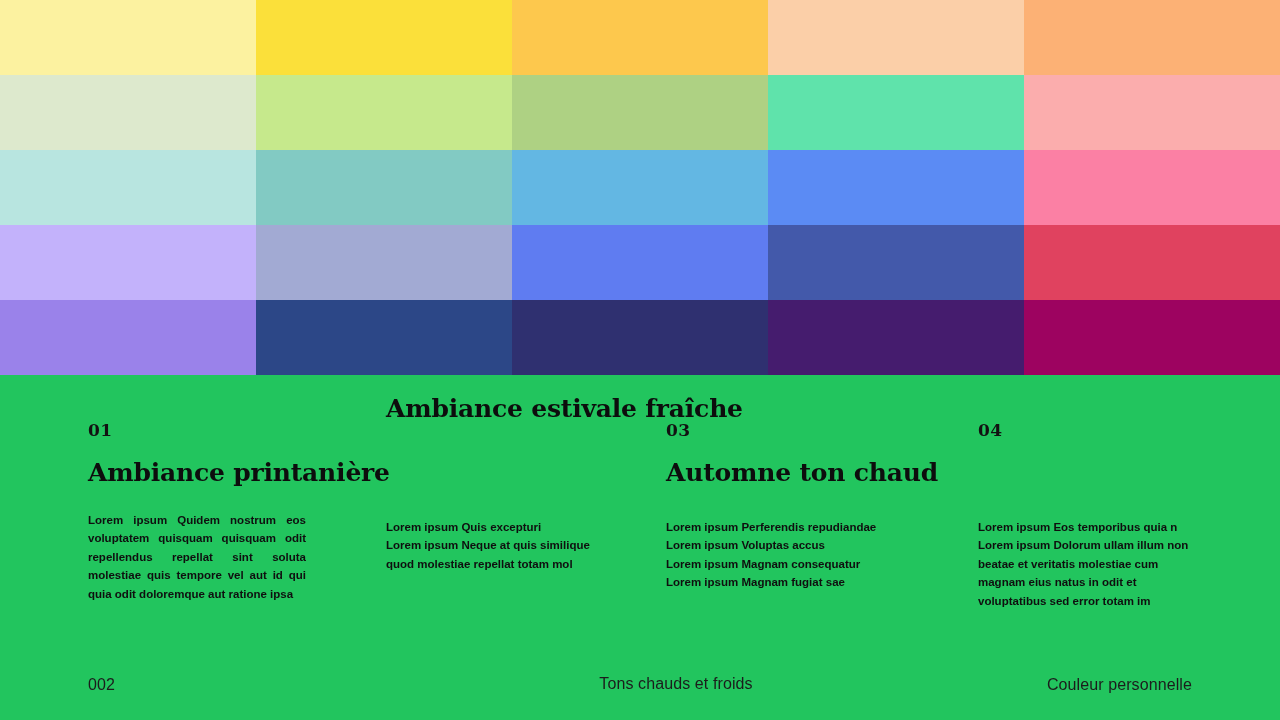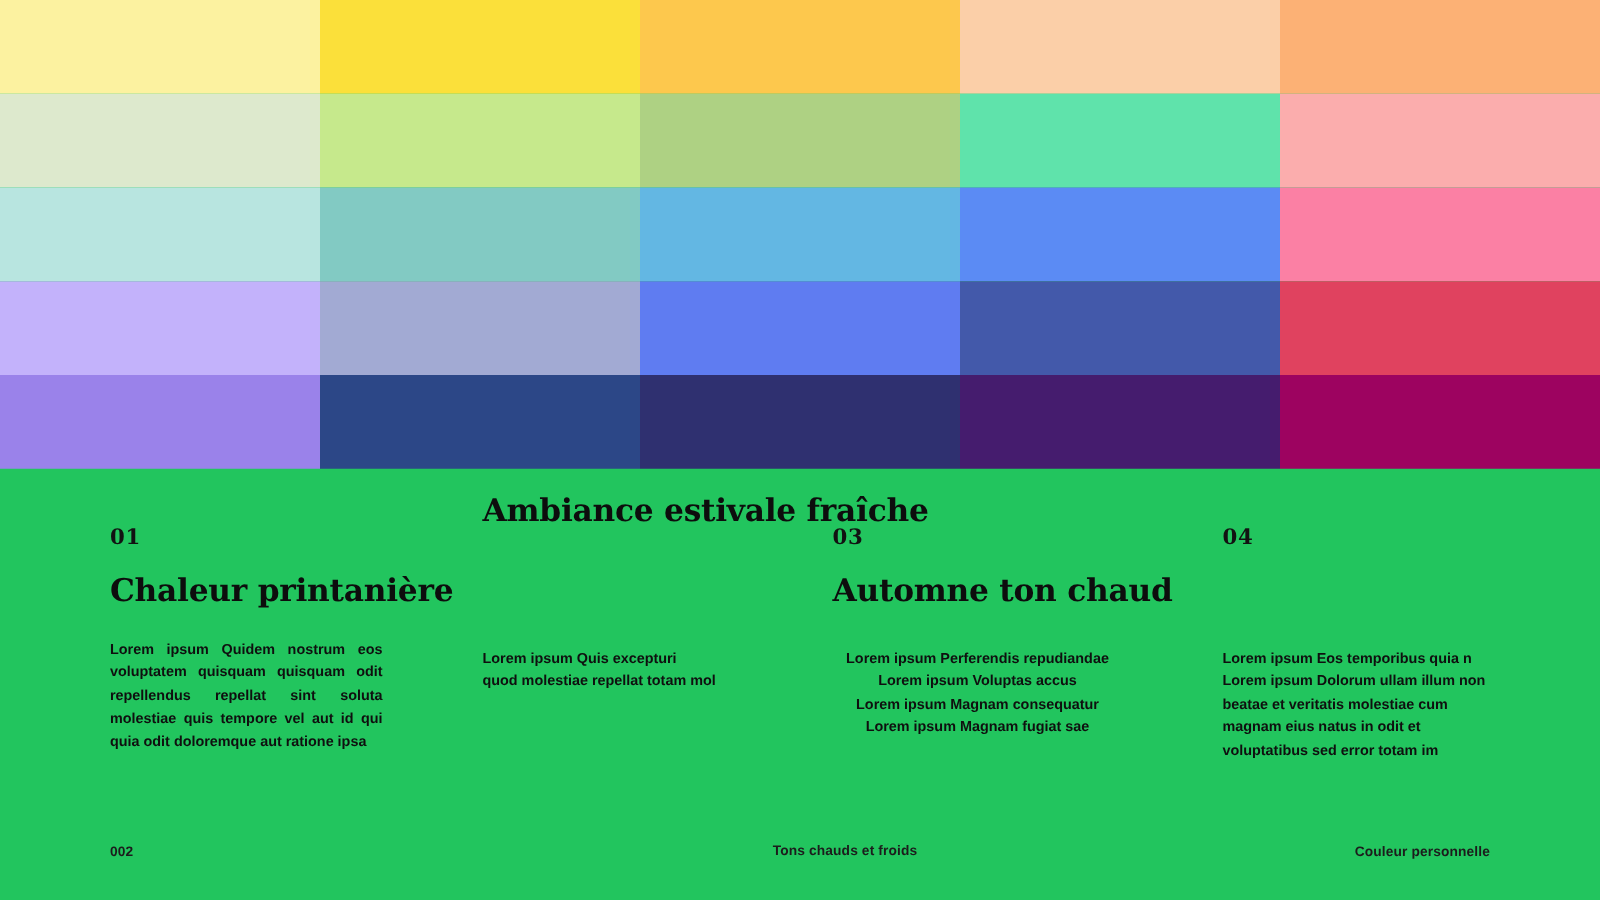--- a/index.html
+++ b/index.html
@@ -76,36 +76,36 @@
     line-height: 18.4px;
     color: #0f0f0f;
     text-align: justify;
   }
   .col-body.lines {
     text-align: left;
   }
   .col-body .line { display: block; white-space: nowrap; }
   .col-body.c1 { top: 136px; width: 218px; }
   .col-body.c2 { top: 143px; width: 232px; }
-  .col-body.c3 { top: 143px; width: 232px; text-align: center; }
+  .col-body.c3 { top: 143px; width: 232px; }
   .col-body.c4 { top: 143px; width: 224px; }
 
   
   .footer {
     position: absolute;
     left: 0;
     top: 655px;
     width: 1280px;
     height: 65px;
   }
   .footer-item {
     position: absolute;
     font-family: "Liberation Sans", sans-serif;
-    font-size: 11px;
-    font-weight: 700;
+    font-size: 16px;
+    font-weight: 400;
     color: #1c1c1c;
     letter-spacing: 0.1px;
     white-space: nowrap;
   }
   .footer-left   { left: 88px;  top: 21px; }
   .footer-center { left: 0; top: 20px; width: 1280px; text-align: center; margin-left: 36px; }
   .footer-right  { right: 88px; top: 21px; }
 </style>
 </head>
 <body>
@@ -137,28 +137,29 @@
       <div class="swatch" style="background: rgb(44, 71, 135);"></div>
       <div class="swatch" style="background: rgb(47, 48, 112);"></div>
       <div class="swatch" style="background: rgb(69, 28, 110);"></div>
       <div class="swatch" style="background: rgb(157, 3, 96);"></div>
     </div>
 
   <div class="columns">
 
     <div class="col col-1">
       <div class="col-number">01</div>
-      <div class="col-title">Chaleur printanière</div>
+      <div class="col-title">Ambiance printanière</div>
       <div class="col-body c1">Lorem ipsum Quidem nostrum eos voluptatem quisquam quisquam odit repellendus repellat sint soluta molestiae quis tempore vel aut id qui quia odit doloremque aut ratione ipsa</div>
     </div>
 
     <div class="col col-2">
       <div class="col-title">Ambiance estivale fraîche</div>
       <div class="col-body lines c2">
           <span class="line">Lorem ipsum Quis excepturi</span>
+          <span class="line">Lorem ipsum Neque at quis similique</span>
           <span class="line">quod molestiae repellat totam mol</span>
         </div>
     </div>
 
     <div class="col col-3">
       <div class="col-number">03</div>
       <div class="col-title">Automne ton chaud</div>
       <div class="col-body lines c3">
           <span class="line">Lorem ipsum Perferendis repudiandae</span>
           <span class="line">Lorem ipsum Voluptas accus</span>

